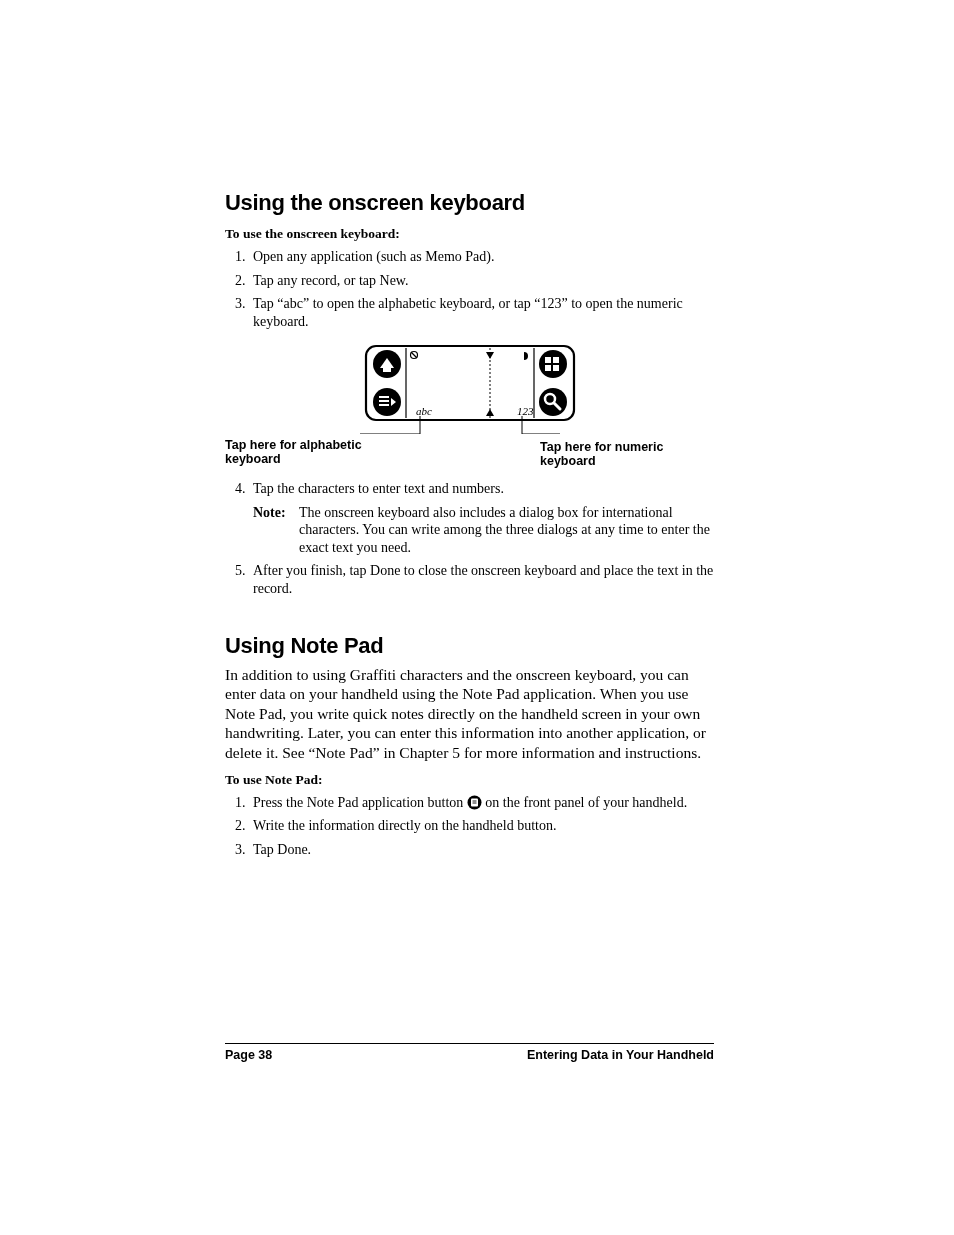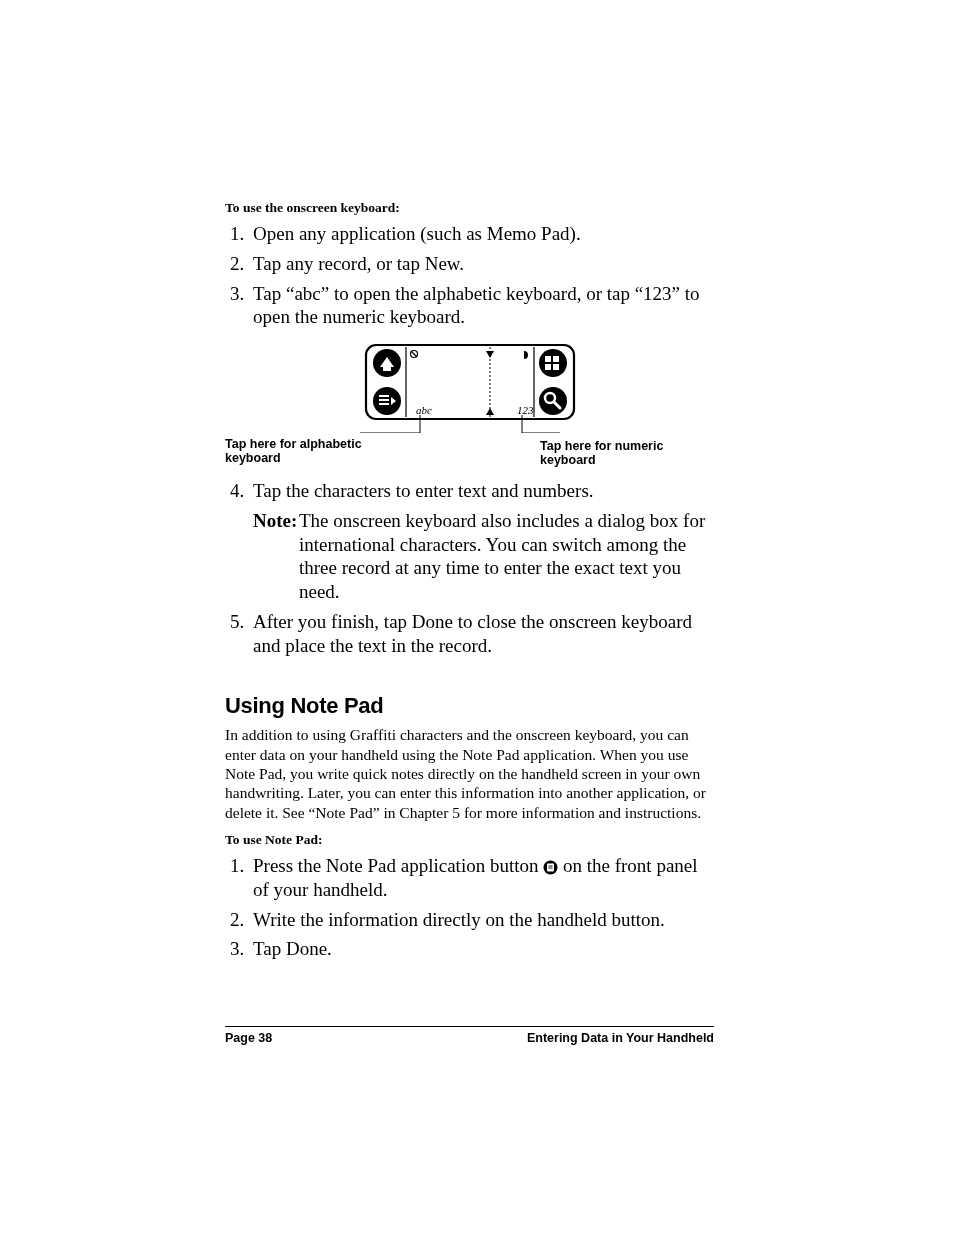--- a/index.html
+++ b/index.html
@@ -33,21 +33,21 @@
   }
   .subhead {
     font-family: Liberation Serif, serif;
     font-weight: 900;
     font-size: 13.5px;
     margin: 10px 0 6px 0;
   }
   ol {
     margin: 0 0 10px 0;
     padding-left: 24px;
-    font-size: 19px;
+    font-size: 14px;
     line-height: 1.25;
   }
   ol li {
     margin-bottom: 6px;
     padding-left: 4px;
   }
   .note-row {
     display: flex;
     margin: 6px 0 0 0;
   }
@@ -88,21 +88,21 @@
     position: relative;
     text-decoration: underline;
   }
   .graffiti svg {
     display: block;
   }
   .footer {
     position: absolute;
     left: 225px;
     right: 240px;
-    bottom: 190px;
+    bottom: 173px;
     text-align: center;
   }
   .footer-line {
     border-top: 1.4px solid #000;
     margin-bottom: 4px;
   }
   .footer-row {
     display: flex;
     justify-content: space-between;
     font-family: Arial, Helvetica, sans-serif;
@@ -114,20 +114,21 @@
     vertical-align: -3px;
     width: 15px;
     height: 15px;
   }
 </style>
 </head>
 <body>
 
 <div class="page">
 
+  <h2 class="section">Using the onscreen keyboard</h2>
 
   <div class="subhead">To use the onscreen keyboard:</div>
 
   <ol>
     <li>Open any application (such as Memo Pad).</li>
     <li>Tap any record, or tap New.</li>
     <li>Tap “abc” to open the alphabetic keyboard, or tap “123” to open the numeric keyboard.</li>
   </ol>
 
   <div class="figure-wrap">
@@ -176,21 +177,21 @@
     </div>
     <div class="callout left">Tap here for alphabetic keyboard</div>
     <div class="callout right">Tap here for numeric keyboard</div>
   </div>
 
   <ol start="4">
     <li>
       <span>Tap the characters to enter text and numbers.</span>
       <div class="note-row">
         <div class="note-label">Note:</div>
-        <div class="note-text">The onscreen keyboard also includes a dialog box for international characters. You can switch among the three record at any time to enter the exact text you need.</div>
+        <div class="note-text">The onscreen keyboard also includes a dialog box for international characters. You can write among the three dialogs at any time to enter the exact text you need.</div>
       </div>
     </li>
     <li>After you finish, tap Done to close the onscreen keyboard and place the text in the record.</li>
   </ol>
 
   <h2 class="section second">Using Note Pad</h2>
   <p class="body">In addition to using Graffiti characters and the onscreen keyboard, you can enter data on your handheld using the Note Pad application. When you use Note Pad, you write quick notes directly on the handheld screen in your own handwriting. Later, you can enter this information into another application, or delete it. See “Note Pad” in Chapter 5 for more information and instructions.</p>
 
   <div class="subhead">To use Note Pad:</div>
 

